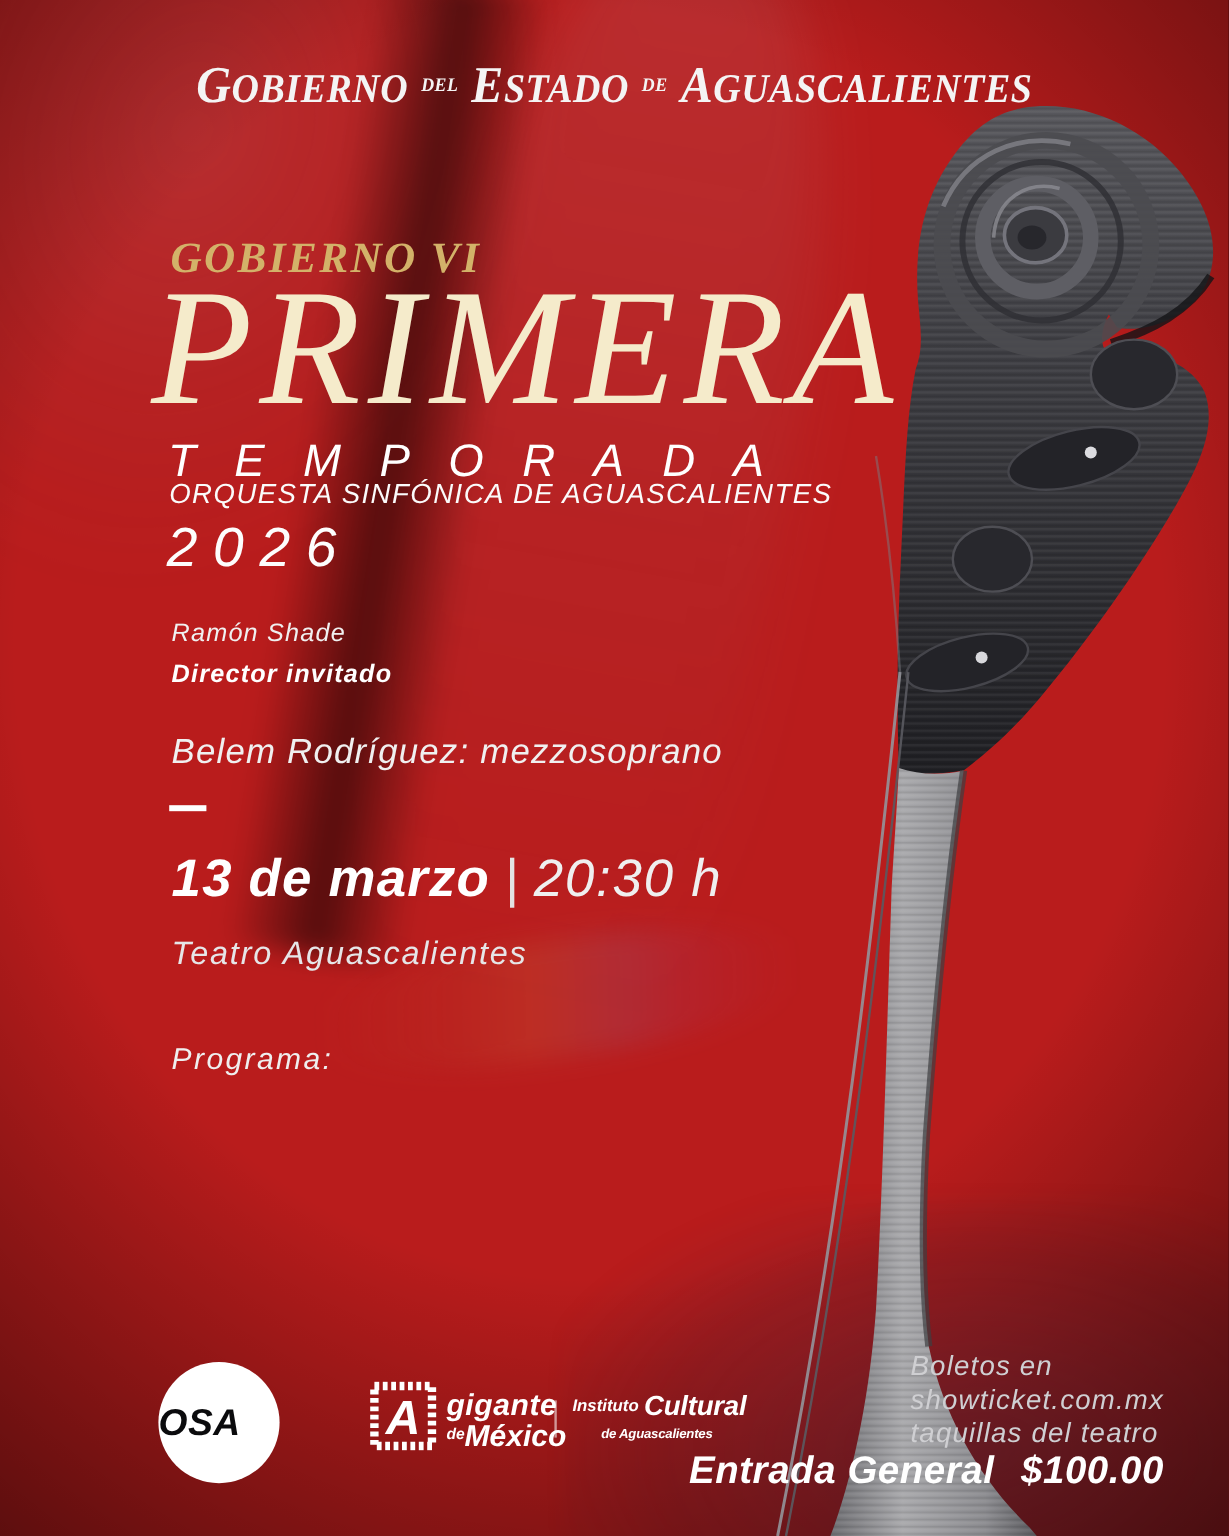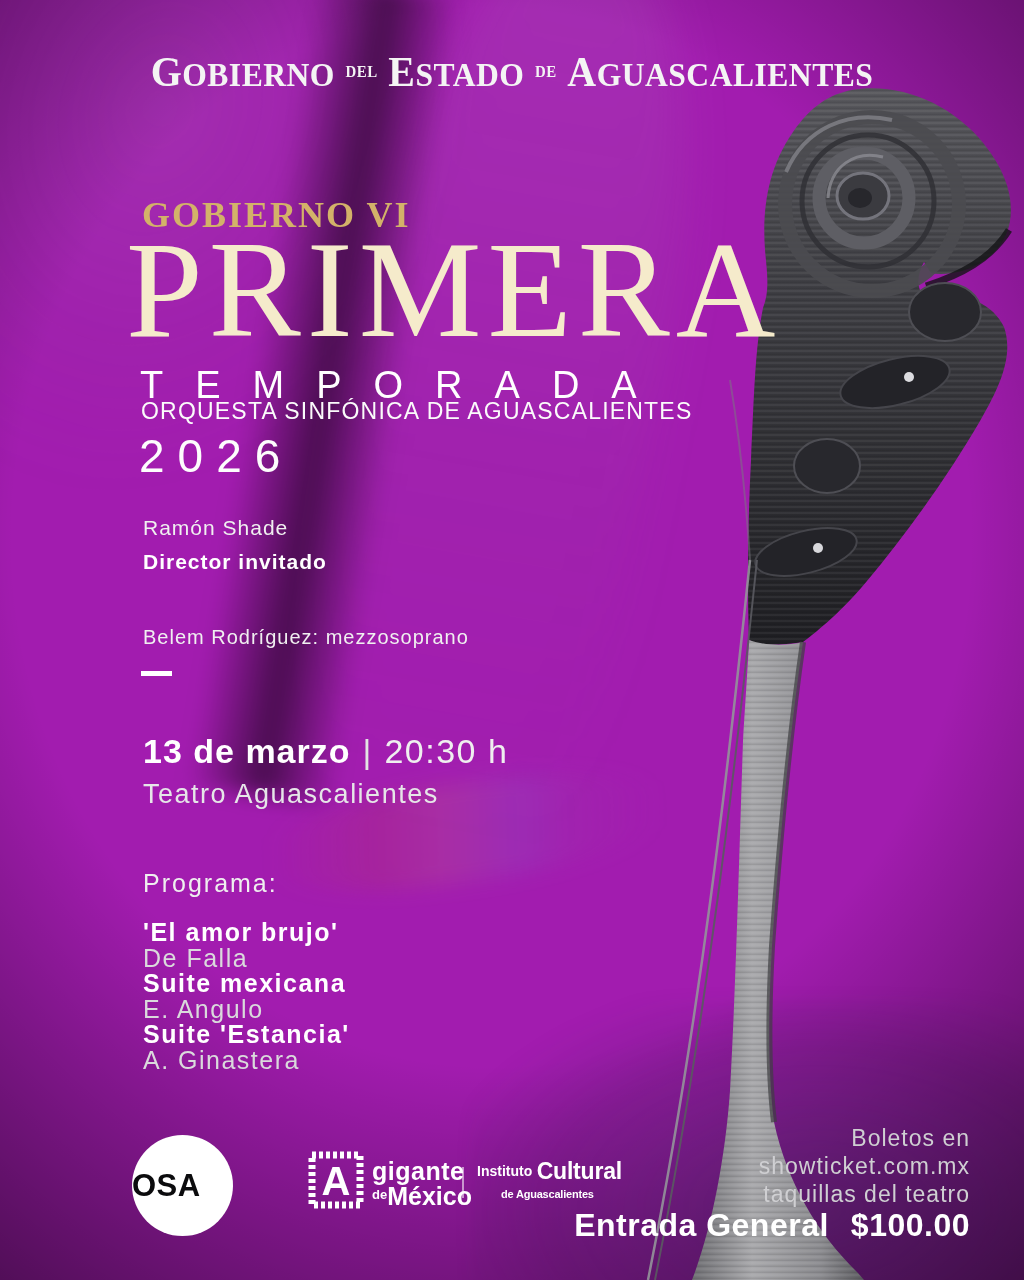--- a/index.html
+++ b/index.html
@@ -1,20 +1,21 @@
 <!DOCTYPE html>
 <html><head>
 <meta charset="utf-8">
 <style>
   html,body{margin:0;padding:0;background:#000;}
   .poster{
     position:relative;width:1024px;height:1280px;overflow:hidden;
-    background:#a21caf;
+    background:#b91c1c;
     font-family:"Liberation Sans",sans-serif;
     color:#fafafa;
+    font-style:italic;
   }
   
   .fx{position:absolute;pointer-events:none;}
   .sheen-top-left{left:-70px;top:-90px;width:500px;height:600px;
     background:radial-gradient(ellipse at 40% 35%, rgba(165,165,180,0.13), rgba(120,120,135,0.05) 45%, transparent 70%);
     filter:blur(18px);transform:rotate(18deg);}
   .sheen-center{left:350px;top:-60px;width:300px;height:1000px;
     background:linear-gradient(to bottom, rgba(190,190,205,0.11), rgba(130,130,150,0.05) 55%, transparent 90%);
     transform:rotate(10deg);filter:blur(24px);border-radius:40%;}
   .fold-dark{left:250px;top:-20px;width:150px;height:820px;
@@ -40,23 +41,23 @@
   .kicker{left:142px;top:194px;font-family:"Liberation Serif",serif;font-weight:600;
     font-size:36px;letter-spacing:2px;color:#d3b269;}
   .title-primera{left:126px;top:221px;font-family:"Liberation Serif",serif;
     font-size:138px;line-height:1;letter-spacing:6px;color:#f5ebcb;font-weight:400;}
   .subtitle{left:140px;top:364px;font-size:38px;letter-spacing:32px;color:#ffffff;font-weight:400;text-align:right;}
   .orchestra{left:141px;top:398px;font-size:23px;letter-spacing:1.2px;color:#fbfbfb;font-weight:500;}
   .year{left:139px;top:429px;font-size:46px;letter-spacing:13px;color:#fdfdfd;font-weight:400;}
   .conductor{left:143px;top:511px;font-size:21px;line-height:34px;letter-spacing:1px;}
   .conductor .name{color:#f0f0f0;font-weight:400;}
   .conductor .role{color:#ffffff;font-weight:bold;}
-  .soloist{left:143px;top:626px;font-size:20px;letter-spacing:1px;color:#f0f0f0;}
+  .soloist{left:143px;top:611px;font-size:29px;letter-spacing:1px;color:#f0f0f0;}
   .dash{left:141px;top:671px;width:31px;height:5px;background:#ffffff;z-index:5;position:absolute;}
-  .datetime{left:143px;top:732px;font-size:34px;letter-spacing:1px;}
+  .datetime{left:143px;top:708px;font-size:44px;letter-spacing:1px;}
   .datetime .date{font-weight:bold;color:#ffffff;}
   .datetime .sep{margin:0 12px;color:#e3e3e3;font-weight:300;}
   .datetime .time{font-weight:400;color:#efefef;letter-spacing:1.5px;}
   .venue{left:143px;top:779px;font-size:27px;letter-spacing:1.5px;color:#e6e6e8;}
   .program-heading{left:143px;top:869px;font-size:25px;letter-spacing:2px;color:#efefef;}
   .program-list{left:143px;top:920px;font-size:25px;line-height:25.5px;letter-spacing:1.5px;}
   .program-list .title{font-weight:bold;color:#ffffff;}
   .program-list .composer{font-weight:400;color:#dadadc;}
   
   .osa-logo{position:absolute;left:132px;top:1135px;width:101px;height:101px;border-radius:50%;
@@ -66,21 +67,21 @@
   .gigante-text{position:absolute;left:372px;top:1160px;z-index:5;line-height:23px;color:#fff;}
   .gigante-text .l1{font-size:25px;font-weight:bold;letter-spacing:0.5px;}
   .gigante-text .pre{font-size:13px;font-weight:bold;vertical-align:6px;}
   .gigante-text .l2{font-size:25px;font-weight:bold;}
   .logo-divider{position:absolute;left:462px;top:1167px;width:2px;height:31px;
     background:rgba(255,255,255,0.55);z-index:5;}
   .instituto{position:absolute;left:477px;top:1161px;z-index:5;color:#fff;line-height:21px;}
   .instituto .pre{font-size:14px;font-weight:bold;vertical-align:3px;letter-spacing:0;}
   .instituto .big{font-size:23px;font-weight:bold;letter-spacing:-0.2px;}
   .instituto .l2{font-size:11px;font-weight:bold;letter-spacing:-0.2px;margin-left:24px;}
-  .tickets{right:54px;top:1124px;text-align:right;font-size:23px;line-height:28px;
+  .tickets{right:54px;top:1124px;text-align:left;font-size:23px;line-height:28px;
     letter-spacing:1px;color:#cfcfd2;font-weight:400;}
   .admission{right:54px;top:1207px;text-align:right;font-size:32px;font-weight:bold;
     color:#ffffff;letter-spacing:0.5px;}
   .admission .price{margin-left:22px;}
 </style>
 </head>
 <body>
 
 <div class="poster">
 
@@ -182,28 +183,20 @@
   <div class="txt soloist">Belem Rodríguez: mezzosoprano</div>
 
   <div class="dash"></div>
 
   <div class="txt datetime">
     <span class="date">13 de marzo</span><span class="sep">|</span><span class="time">20:30 h</span>
   </div>
   <div class="txt venue">Teatro Aguascalientes</div>
 
   <div class="txt program-heading">Programa:</div>
-  <div class="txt program-list">
-    <div class="title">'El amor brujo'</div>
-    <div class="composer">De Falla</div>
-    <div class="title">Suite mexicana</div>
-    <div class="composer">E. Angulo</div>
-    <div class="title">Suite 'Estancia'</div>
-    <div class="composer">A. Ginastera</div>
-  </div>
 
   <div class="osa-logo">
     <span>OSA</span>
   </div>
 
   <svg class="gigante-mark" viewBox="0 0 56 58" aria-hidden="true">
     <rect x="4" y="4" width="48" height="50" fill="none" stroke="#ffffff" stroke-width="7" stroke-dasharray="4 3"></rect>
     <text x="28" y="44" text-anchor="middle" font-family="Liberation Sans, sans-serif" font-size="40" font-weight="bold" fill="#ffffff">A</text>
   </svg>
   <div class="gigante-text">

